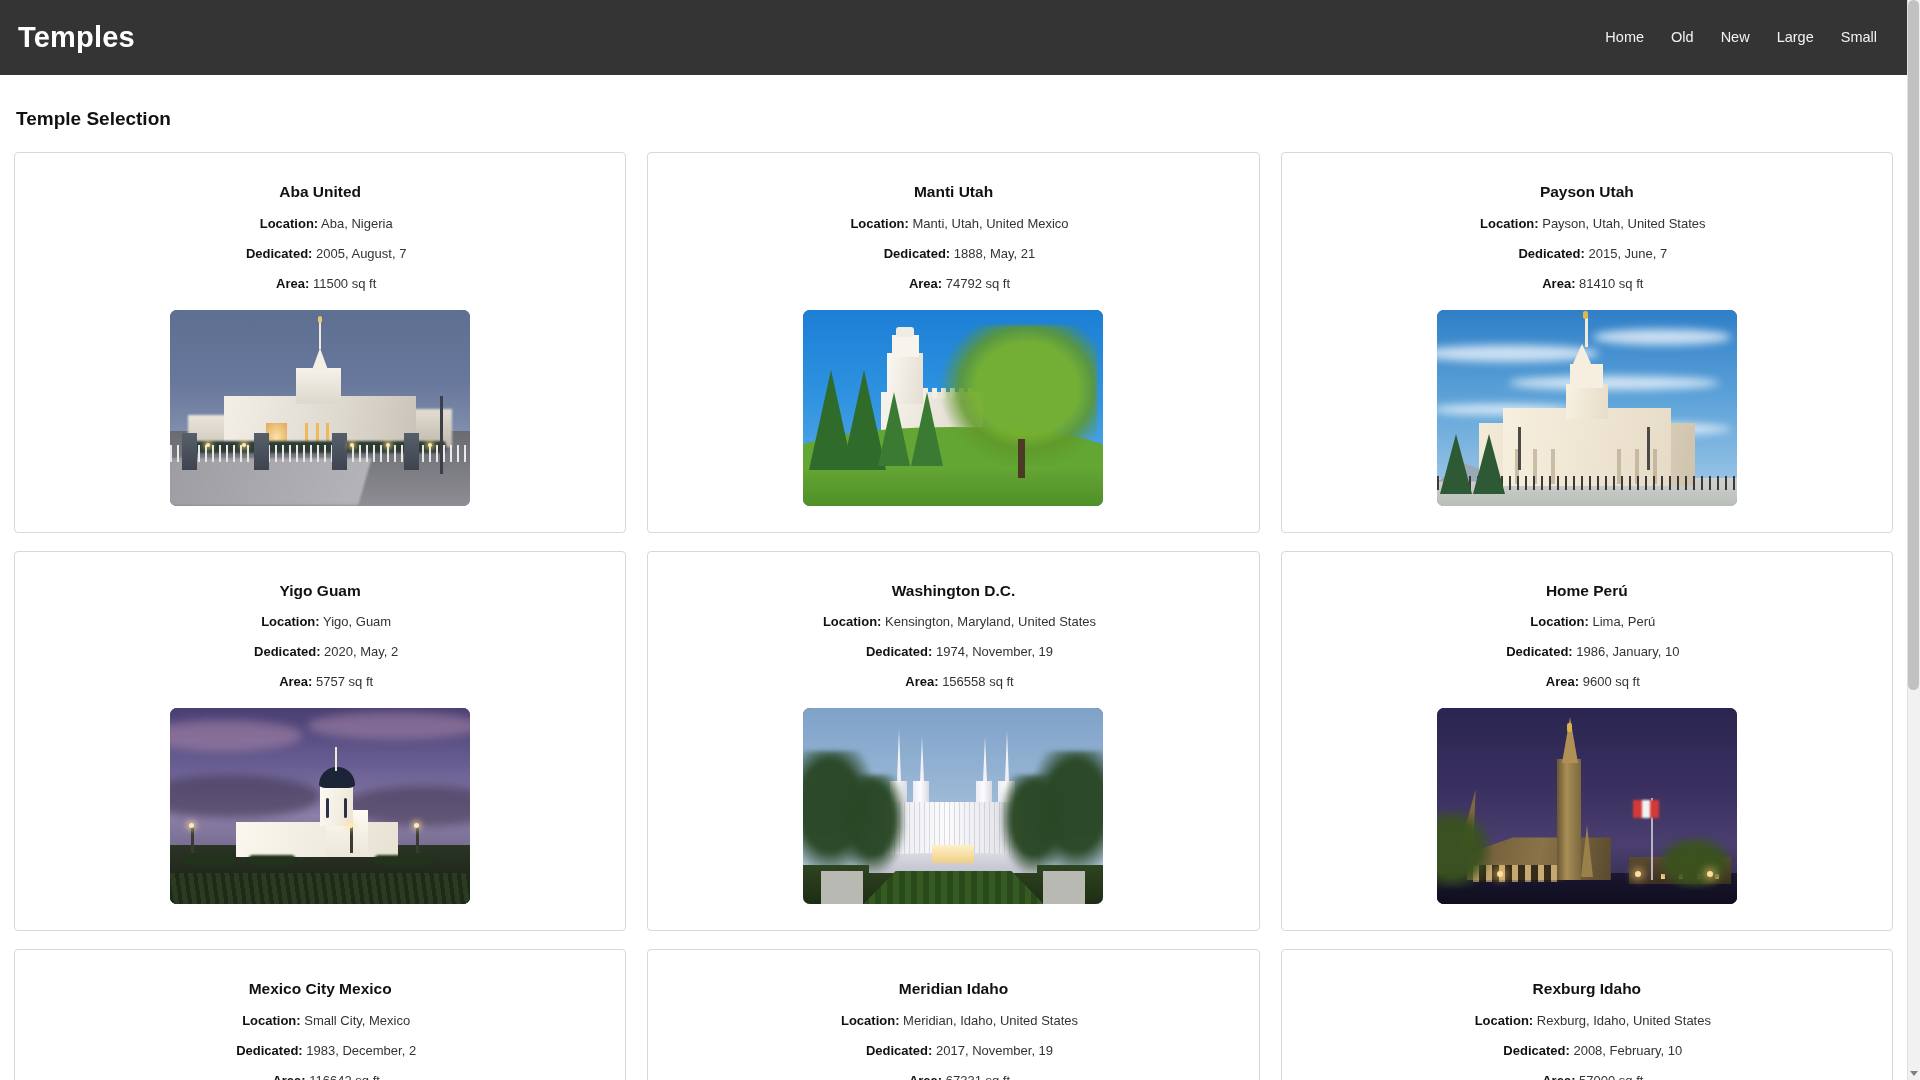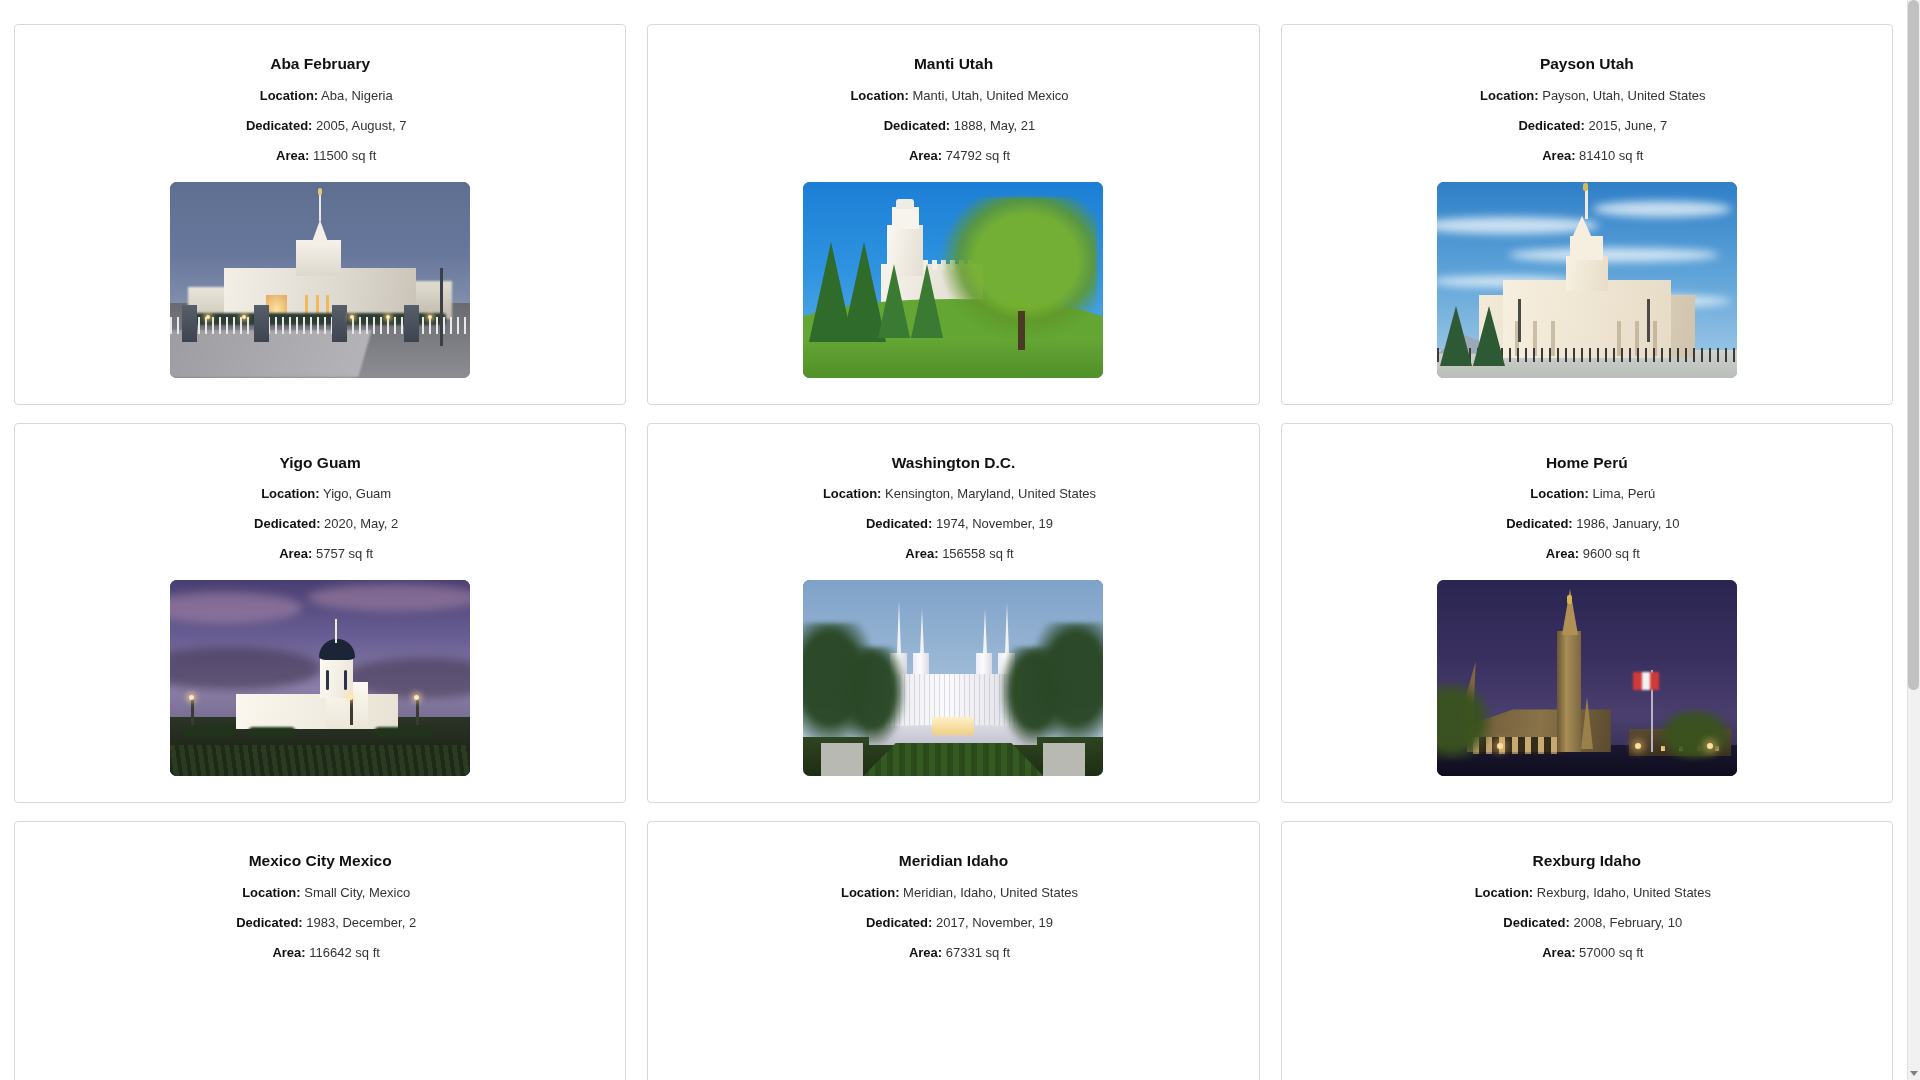--- a/index.html
+++ b/index.html
@@ -239,26 +239,37 @@
   .scrollbar { position: absolute; right: 0; top: 0; width: 13px; height: 1080px; background: #f1f1f1; border-left: 1px solid #e0e0e0; }
   .scroll-thumb { position: absolute; right: 1px; top: 0; width: 11px; height: 690px; background: #c1c1c1; border-radius: 6px; }
   .scroll-arrow { position: absolute; right: 2px; width: 0; height: 0; border-left: 4px solid transparent; border-right: 4px solid transparent; }
   .scroll-arrow.down { bottom: 4px; border-top: 5px solid #808080; }
 </style>
 </head>
 <body>
 
 <div id="page">
 
-
+  <div class="header">
+    <div class="brand">Temples</div>
+    <nav class="nav">
+      <a href="#">Home</a>
+      <a href="#">Old</a>
+      <a href="#">New</a>
+      <a href="#">Large</a>
+      <a href="#">Small</a>
+    </nav>
+  </div>
+
+  <h2 class="page-title">Temple Selection</h2>
 
   <div class="grid">
 
     <div class="card">
-      <div class="card-title">Aba February</div>
+      <div class="card-title">Aba United</div>
       <div class="card-row">
         <span class="lbl">Location:</span>
         <span class="val">Aba, Nigeria</span>
       </div>
       <div class="card-row">
         <span class="lbl">Dedicated:</span>
         <span class="val">2005, August, 7</span>
       </div>
       <div class="card-row">
         <span class="lbl">Area:</span>

